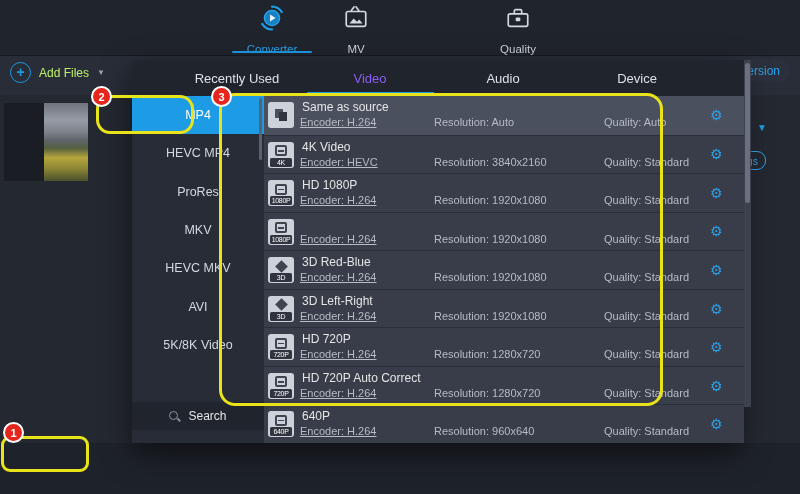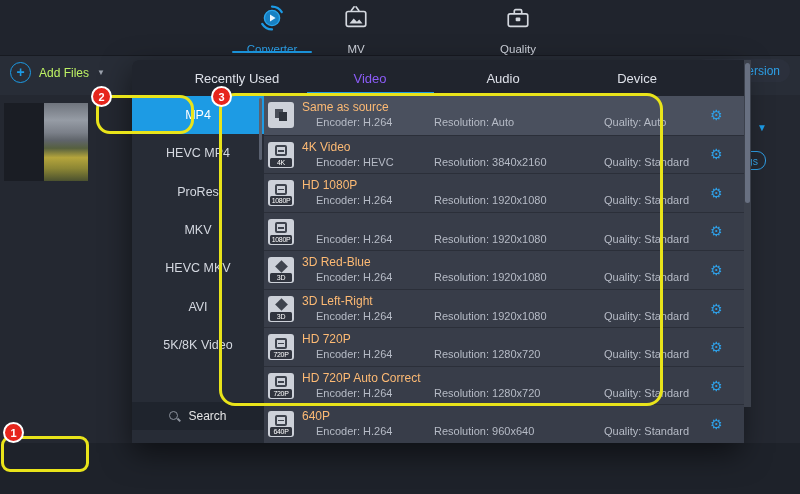--- a/index.html
+++ b/index.html
@@ -58,23 +58,23 @@
   .mag{position:relative;width:10px;height:10px;}
   .mag::before{content:"";position:absolute;left:0;top:0;width:7px;height:7px;border:1.6px solid #8b919c;border-radius:50%;}
   .mag::after{content:"";position:absolute;left:8px;top:8px;width:4px;height:1.6px;background:#8b919c;transform:rotate(45deg);}
   .search-ph{font-size:12px;color:#e5e5e5;}
   
   .rows{position:absolute;left:132px;top:36px;width:480px;height:347px;}
   .row{position:relative;width:480px;height:38.55px;box-sizing:border-box;border-top:1px solid rgba(0,0,0,.22);
        background:#383d49;cursor:pointer;}
   .row:first-child{border-top:none;}
   .row.selected{background:#4a505e;}
-  .rtitle{position:absolute;left:38px;top:4px;font-size:12px;color:#fdba74;}
+  .rtitle{position:absolute;left:38px;top:4px;font-size:12px;color:#e5e5e5;}
   .rmeta{position:absolute;top:20px;font-size:11px;color:#b6bbc6;white-space:nowrap;}
-  .m-enc{left:52px;} .m-res{left:170px;} .m-qua{left:340px;text-align:right;}
+  .m-enc{left:36px;text-decoration:underline;} .m-res{left:170px;} .m-qua{left:340px;text-align:right;}
   .gear{position:absolute;left:446px;top:50%;transform:translateY(-50%);font-size:14px;color:#2f9fe6;cursor:pointer;}
   .rows-scroll-track{position:absolute;left:612px;top:0;width:7px;height:347px;background:#3c414c;}
   .rows-scroll-thumb{position:absolute;left:1px;top:3px;width:5px;height:140px;background:#687081;border-radius:3px;}
   
   .fmt-icon{width:26px;height:26px;background:#cdd1d9;border-radius:3px;position:relative;
             display:flex;align-items:center;justify-content:center;}
   .row .fmt-icon{position:absolute;left:4px;top:6px;}
   .fmt-icon .ilbl{position:absolute;bottom:1px;left:2px;right:2px;height:9px;background:#30343e;
             color:#fff;font-size:7px;line-height:9px;text-align:center;border-radius:1.5px;
             letter-spacing:-0.3px;overflow:hidden;}

